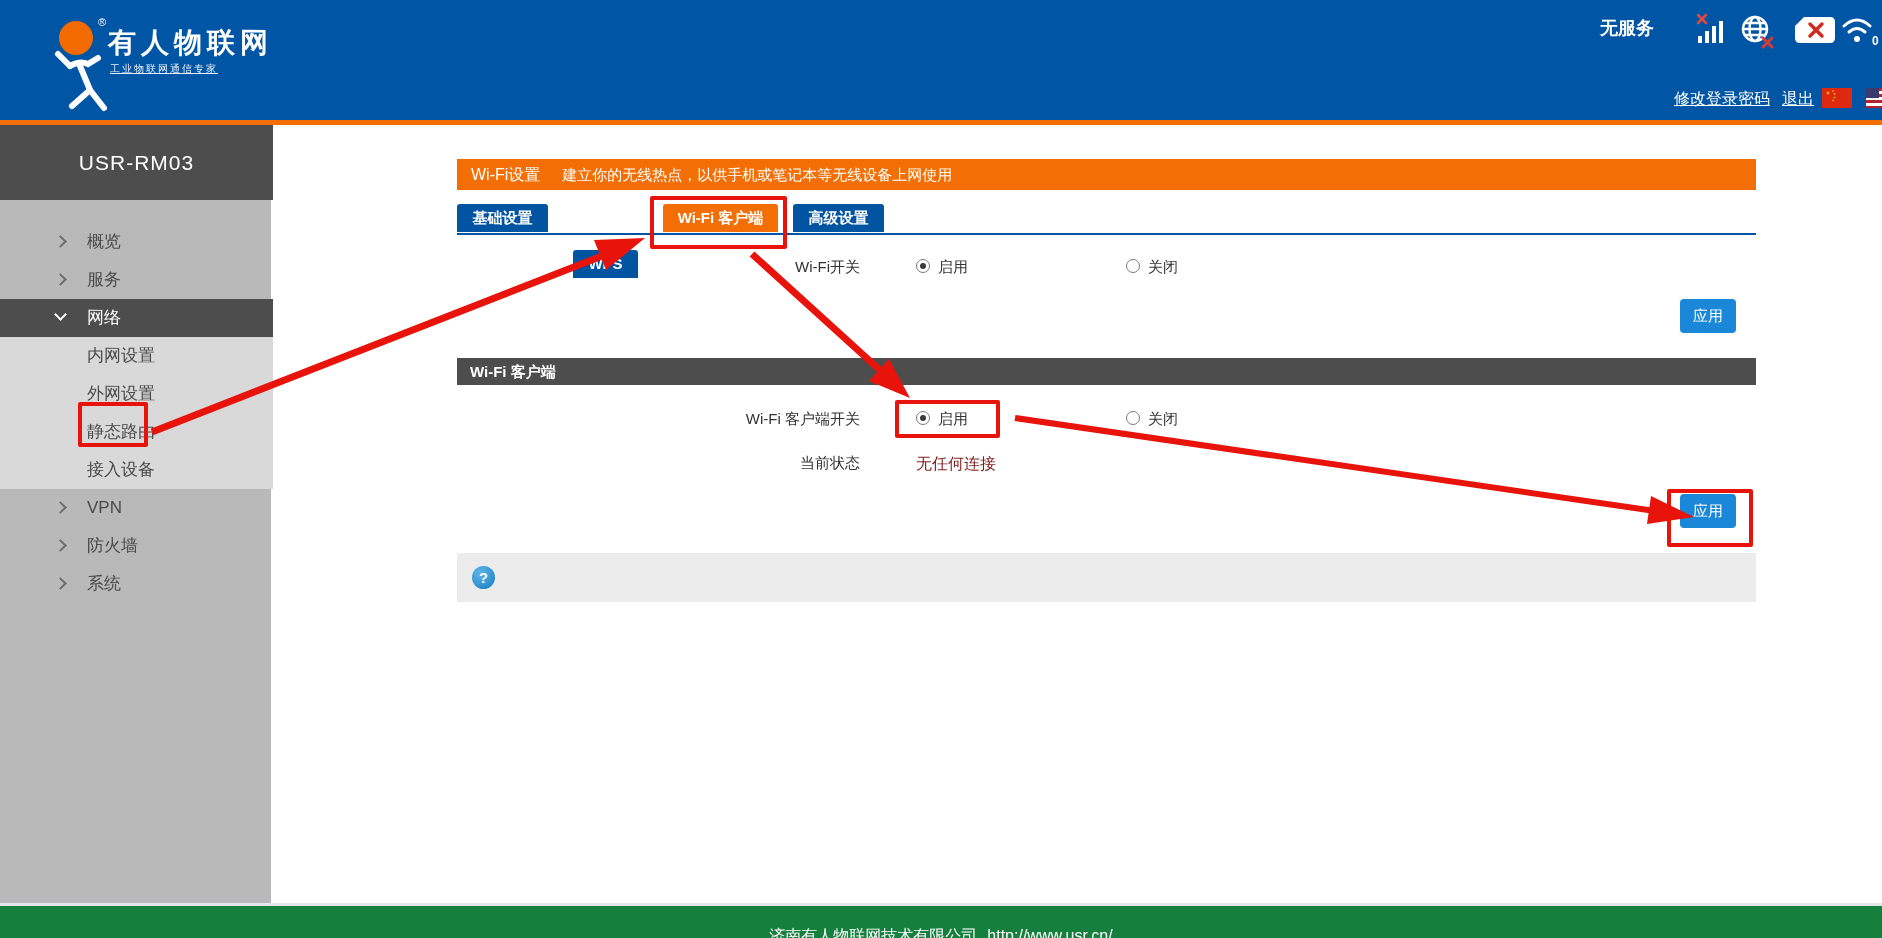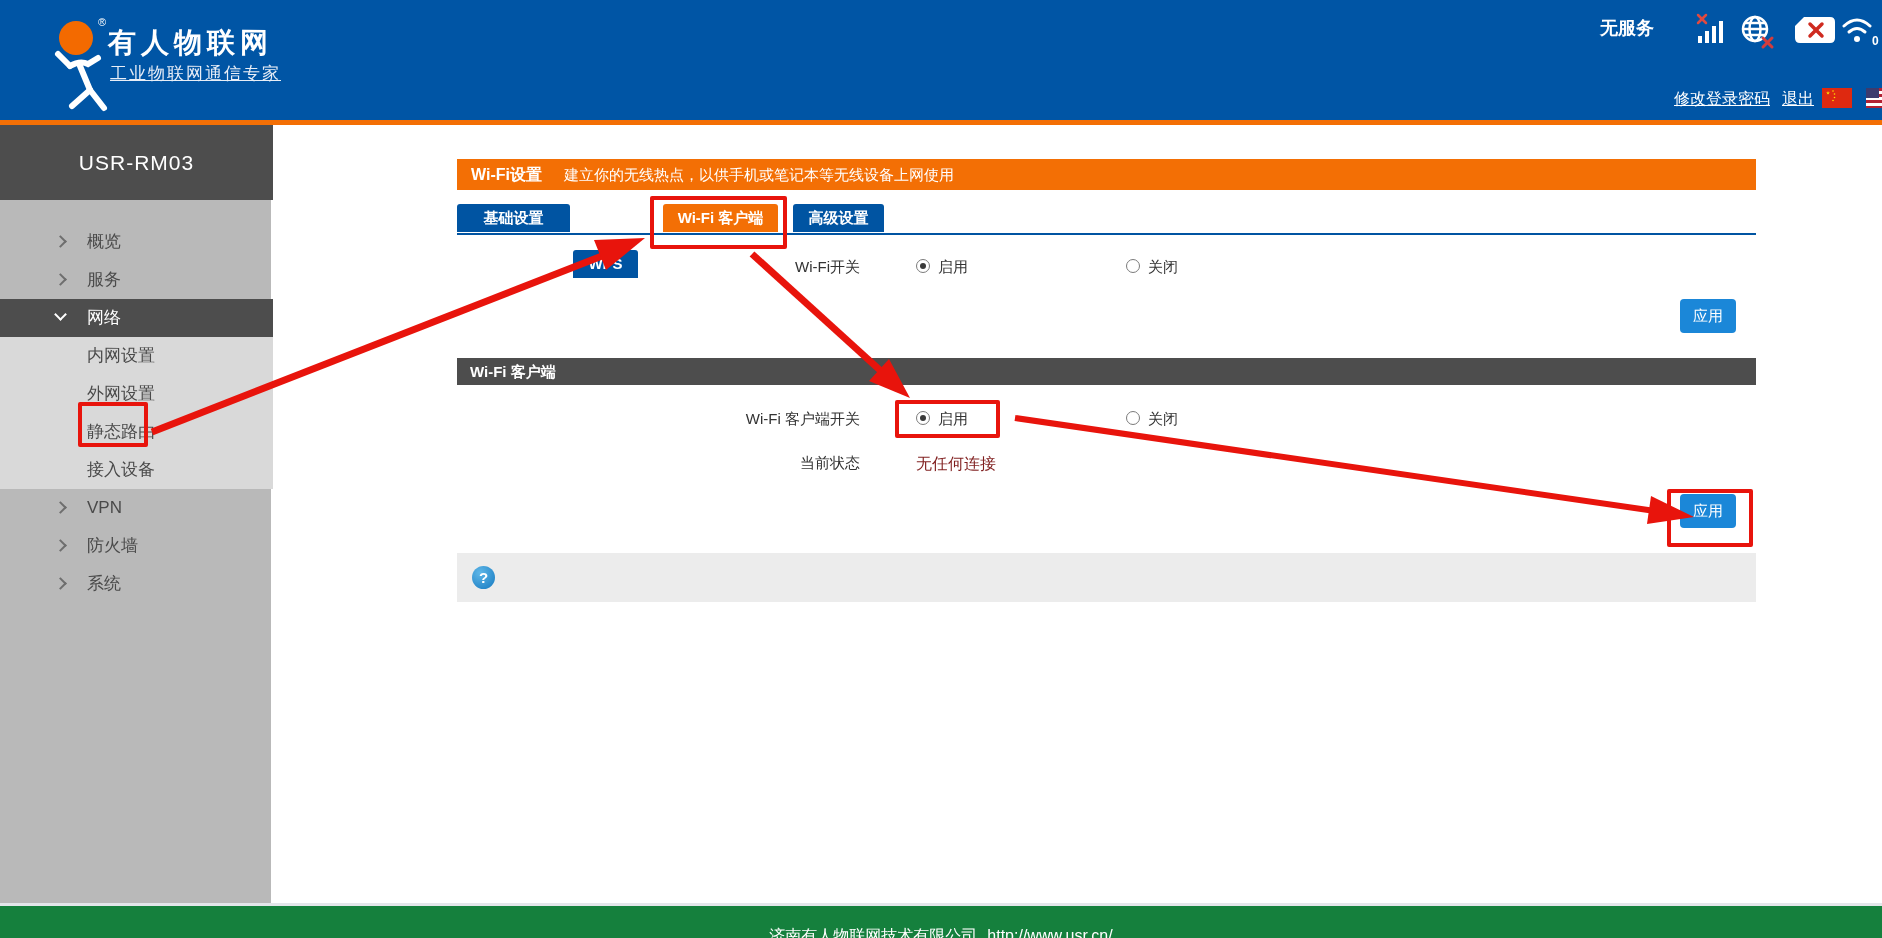--- a/index.html
+++ b/index.html
@@ -6,21 +6,21 @@
   html,body { background:#888; }
   .page {
     position:relative; width:1882px; height:938px; overflow:hidden;
     background:#ffffff; font-family:"Liberation Sans", sans-serif;
   }
   
   .topbar { position:absolute; left:0; top:0; width:1882px; height:120px; background:#0055a5; }
   .orange-divider { position:absolute; left:0; top:120px; width:1882px; height:5px; background:#f36f05; }
   .logo-wrap { position:absolute; left:28px; top:8px; width:90px; height:104px; }
   .brand-name { position:absolute; left:108px; top:24px; color:#fff; font-size:28px; font-weight:bold; letter-spacing:5px; }
-  .brand-tagline { position:absolute; left:110px; top:62px; color:#e8eef7; font-size:17px; letter-spacing:2px; text-decoration:underline; text-decoration-color:#e8eef7; }
+  .brand-tagline { position:absolute; left:110px; top:62px; color:#e8eef7; font-size:10px; letter-spacing:2px; text-decoration:underline; text-decoration-color:#e8eef7; }
   .no-service { position:absolute; left:1600px; top:16px; color:#fff; font-size:18px; font-weight:bold; }
   .hicon { position:absolute; top:10px; }
   .wifi-zero { position:absolute; left:1872px; top:34px; color:#fff; font-size:12px; font-weight:bold; }
   .hlink { position:absolute; top:89px; color:#fff; font-size:16px; text-decoration:underline; cursor:pointer; }
   .flag { position:absolute; top:88px; width:30px; height:20px; }
   .flag-cn { left:1822px; background:#de2910; overflow:hidden; }
   .flag-us { left:1866px; background:repeating-linear-gradient(#b22234 0 3px,#fff 3px 6px); }
   .flag-us .canton { position:absolute; left:0; top:0; width:13px; height:10px; background:#3c3b6e; }
   
   .sidebar { position:absolute; left:0; top:125px; width:271px; height:778px; background:#b9b9b9; }
@@ -30,26 +30,26 @@
   .mi { position:relative; height:38px; line-height:38px; font-size:17px; color:#4a4a4a; cursor:pointer; }
   .mi .lbl { position:absolute; left:87px; top:0; }
   .mi.selected { background:#4d4d4d; color:#fff;padding-left:40px; }
   .subpanel { background:#d9d9d9; }
   .chev { position:absolute; left:56px; top:14px; width:9px; height:9px;
           border-right:2px solid #6e6e6e; border-bottom:2px solid #6e6e6e; transform:rotate(-45deg); }
   .mi.selected .chev { border-color:#fff; transform:rotate(45deg); top:11px; }
   
   .page-header { position:absolute; left:457px; top:159px; width:1299px; height:31px; background:#f36f05;
                  color:#fff; line-height:31px; padding-left:14px; white-space:nowrap; }
-  .page-header .t { font-size:16px; font-weight:bold; margin-right:22px;text-align:center; }
+  .page-header .t { font-size:16px; font-weight:normal; margin-right:22px;text-align:center; }
   .page-header .d { font-size:15px; }
   .tabs { position:absolute; left:457px; top:204px; height:28px; }
   .tab { position:absolute; top:0; height:28px; line-height:28px; text-align:center; color:#fff;
          font-size:15px; font-weight:bold; background:#0054a2; border-radius:3px 3px 0 0; cursor:pointer; }
-  .tab-1 { left:0;   width:113px; }
+  .tab-1 { left:0;   width:91px; }
   .tab-2 { left:116px; width:65px;margin-top:46px; }
   .tab-3 { left:206px; width:115px; background:#f36f05; }
   .tab-4 { left:336px; width:91px; }
   .tab-underline { position:absolute; left:457px; top:233px; width:1299px; height:2px; background:#0054a2; }
   .flabel { position:absolute; left:560px; width:300px; text-align:right; font-size:15px; color:#333; }
   .fvalue { position:absolute; font-size:16px; color:#7f1d1d; }
   .radio { position:absolute; width:14px; height:14px; border:1px solid #7b7b7b; border-radius:50%; background:#fff; cursor:pointer; }
   .radio.checked::after { content:""; position:absolute; left:3px; top:3px; width:6px; height:6px; border-radius:50%; background:#3a3a3a; }
   .radio-lbl { position:absolute; font-size:15px; color:#333; cursor:pointer; }
   .btn { position:absolute; width:56px; height:34px; background:#1b87d8; border:none; border-radius:4px;

